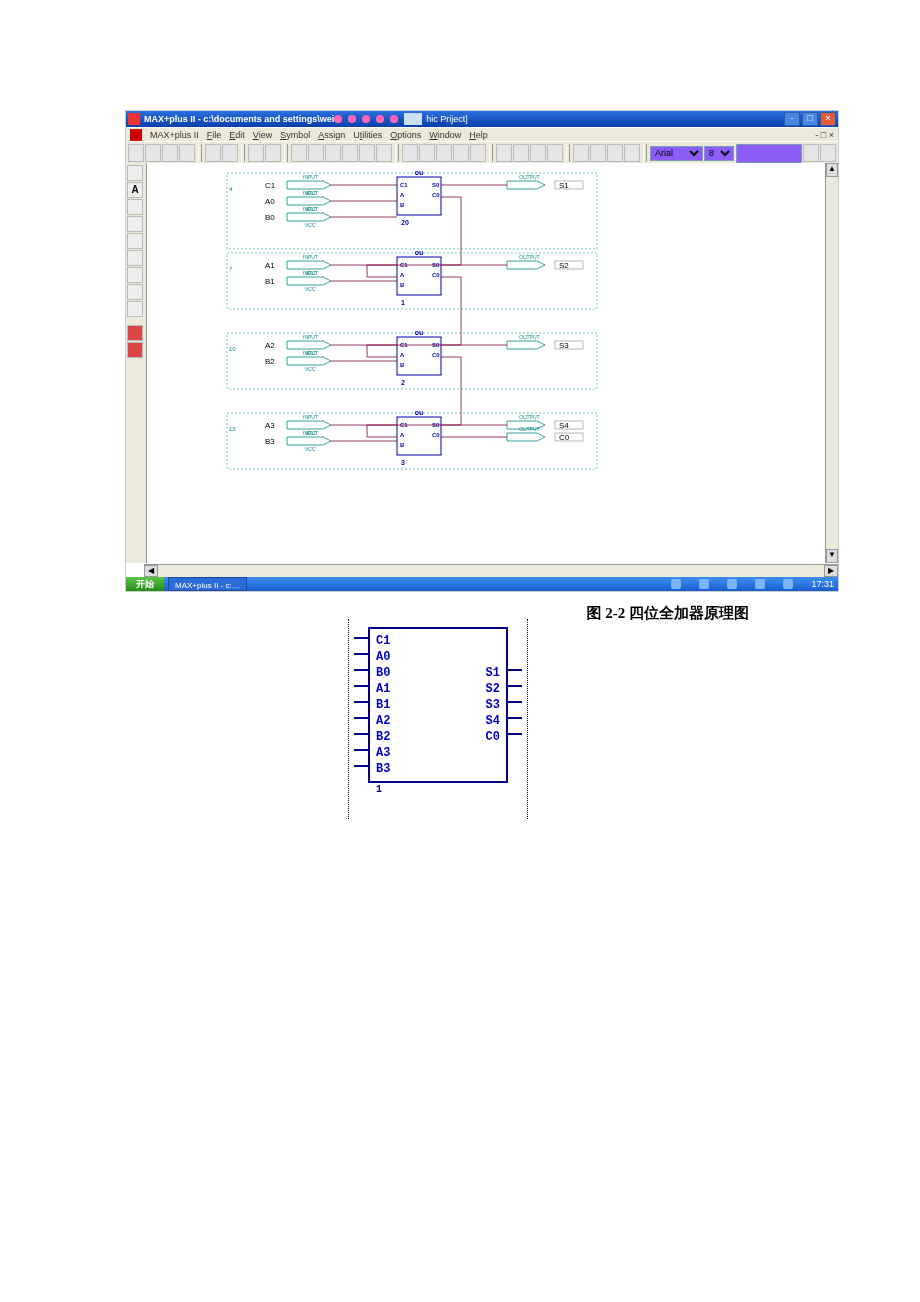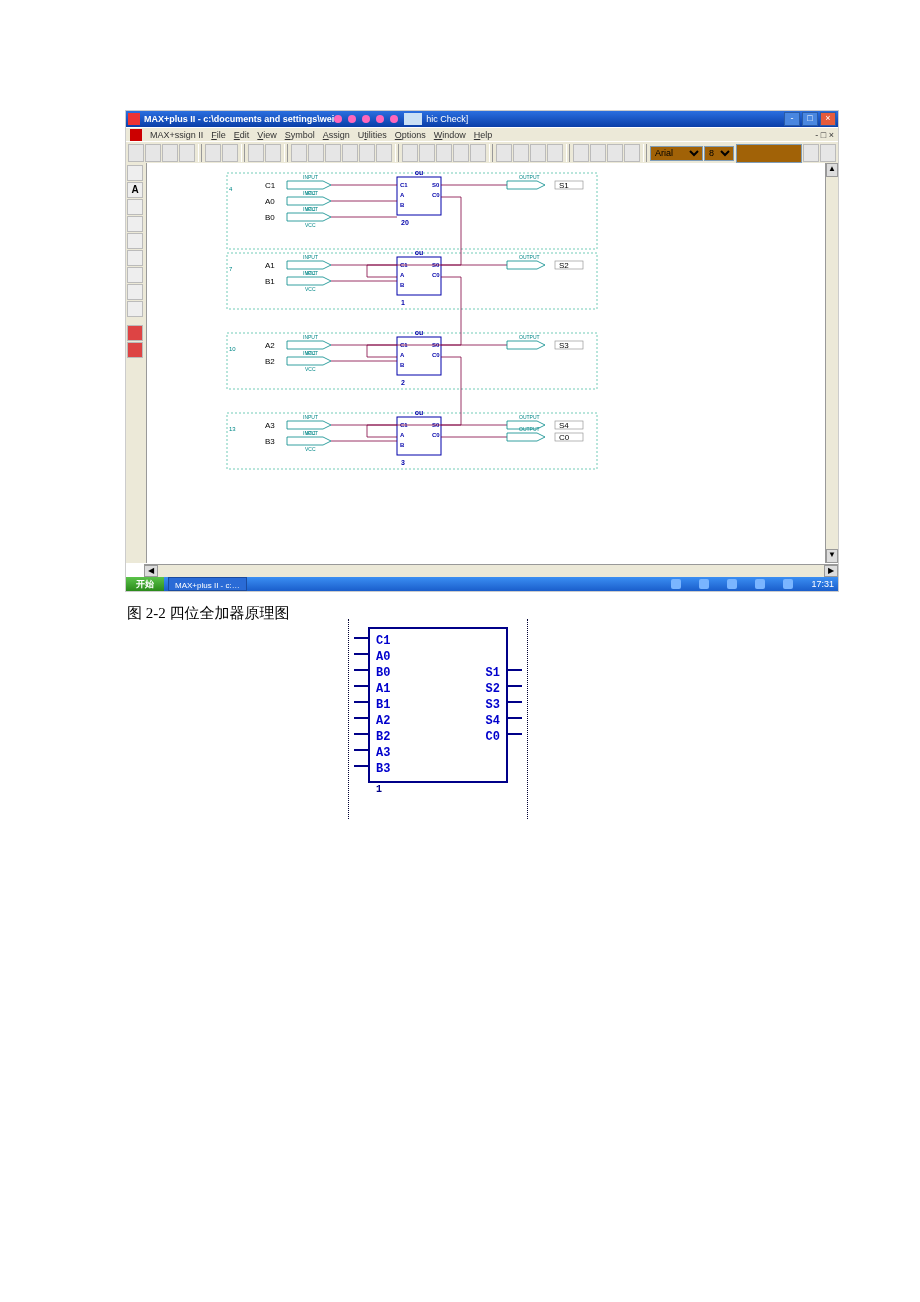--- a/index.html
+++ b/index.html
@@ -16,38 +16,38 @@
   .winbtns{display:flex;gap:2px;margin-left:4px}
   .winbtns span{width:14px;height:12px;background:#4a87e0;border:1px solid #2a5ca8;color:#fff;text-align:center;line-height:10px;font-size:9px}
   .winbtns .close{background:#e45b3c}
   .menubar{position:absolute;left:0;top:16px;right:0;height:14px;background:#ece9d8;display:flex;align-items:center;gap:8px;padding:0 4px;color:#333;font-size:9px;border-top:1px solid #fff}
   .menubar .mlogo{width:12px;height:12px;background:#c00}
   .menubar span u{text-decoration:underline}
   .menubar .mdicl{margin-left:auto;font-size:9px}
   .toolbar{position:absolute;left:0;top:30px;right:0;height:22px;background:#ece9d8;border-top:1px solid #fff;border-bottom:1px solid #999;display:flex;align-items:center;padding:0 2px;gap:1px}
   .toolbar .tb{width:16px;height:16px;background:#e6e6e6;border:1px solid #bbb}
   .toolbar .sep{width:2px;height:18px;border-right:1px solid #999;border-left:1px solid #fff;margin:0 2px}
-  .toolbar input,.toolbar select{font-size:9px;height:15px;border:1px solid #7f9db9;background:#a16207}
+  .toolbar input,.toolbar select{font-size:9px;height:15px;border:1px solid #7f9db9;background:#8b5cf6}
   .canvaswrap{position:absolute;left:0;top:52px;right:0;bottom:28px;display:flex}
   .sidetool{width:18px;background:#ece9d8;border-right:1px solid #999;display:flex;flex-direction:column;gap:1px;padding:2px 1px}
   .sidetool div{width:14px;height:14px;border:1px solid #bbb;background:#eee}
   .sidetool .red{background:#d44}
   .canvas{flex:1;background:#fff;position:relative;overflow:hidden}
   .canvas svg{position:absolute;left:0;top:0}
   .vscroll{width:12px;background:#ece9d8;border-left:1px solid #999;display:flex;flex-direction:column}
   .vscroll .arr,.hscroll .arr{background:#ddd;border:1px solid #999;font-size:8px;text-align:center;line-height:10px}
   .vscroll .arr{height:12px}.vscroll .track{flex:1}
   .hscroll{position:absolute;left:18px;right:0;bottom:14px;height:12px;background:#ece9d8;border-top:1px solid #999;display:flex}
   .hscroll .arr{width:12px}.hscroll .track{flex:1}
   .taskbar{position:absolute;left:0;bottom:0;right:0;height:14px;background:linear-gradient(#3b8ff3,#1a5ecb);display:flex;align-items:center;font-size:9px;color:#fff}
   .taskbar .start{background:linear-gradient(#5bc34a,#2a8a1a);color:#fff;padding:0 10px;height:14px;display:flex;align-items:center;font-weight:bold}
   .taskbar .task{background:#2a6bd6;border:1px solid #1a4ba0;margin-left:4px;padding:0 6px;height:12px;display:flex;align-items:flex-end;font-size:8px}
   .taskbar .tray{margin-left:auto;display:flex;gap:18px;align-items:center;padding:0 4px}
   .taskbar .tray span{width:10px;height:10px;background:#7ab5ff;border-radius:2px}
-  .caption{text-align:left;font-weight:normal;font-size:15px;margin:8px 0 4px 0;font-family:"Times New Roman","SimSun",serif}
+  .caption{text-align:right;font-weight:bold;font-size:15px;margin:8px 0 4px 0;font-family:"Times New Roman","SimSun",serif}
   .symbolblk{width:140px;margin:2px auto 4px auto;font-family:"Courier New",monospace;font-weight:bold;color:#0000cc;font-size:12px}
   .symbolblk .box{border:2px solid #000088;padding:4px 6px;position:relative}
   .symbolblk .row{display:flex;justify-content:space-between;height:16px;line-height:16px}
   .symbolblk .dotline{position:absolute;border-left:1px dotted #003;height:200px}
   .symbolblk .dl-l{left:-20px;top:-8px}.symbolblk .dl-r{right:-20px;top:-8px}
   .symbolblk .lead{position:absolute;width:14px;border-top:2px solid #008;left:-16px}
   .symbolblk .leadr{position:absolute;width:14px;border-top:2px solid #008;right:-16px}
   .instlabel{position:absolute;color:#008;font-size:10px;left:6px;bottom:-14px}
   .bodytext{text-align:justify;line-height:2.2;font-size:15px;margin-top:8px}
 </style>
@@ -61,31 +61,31 @@
       <span class="icon"></span>
       <span class="ttl">MAX+plus II - c:\documents and settings\wei</span>
       <span class="docicons">
         <span></span>
           <span></span>
           <span></span>
           <span></span>
           <span></span>
       </span>
       <span class="gedoc"></span>
-      <span class="suffix">hic Check]</span>
+      <span class="suffix">hic Priject]</span>
       <span class="spacer"></span>
       <span class="winbtns">
         <span>-</span>
         <span>□</span>
         <span class="close">×</span>
       </span>
     </div>
     <div class="menubar">
       <span class="mlogo"></span>
-      <span>MAX+ssign II</span>
+      <span>MAX+plus II</span>
       <span><u>F</u>ile</span>
       <span><u>E</u>dit</span>
       <span><u>V</u>iew</span>
       <span><u>S</u>ymbol</span>
       <span><u>A</u>ssign</span>
       <span>U<u>t</u>ilities</span>
       <span><u>O</u>ptions</span>
       <span><u>W</u>indow</span>
       <span><u>H</u>elp</span>
       <span class="mdicl">- □ ×</span>

